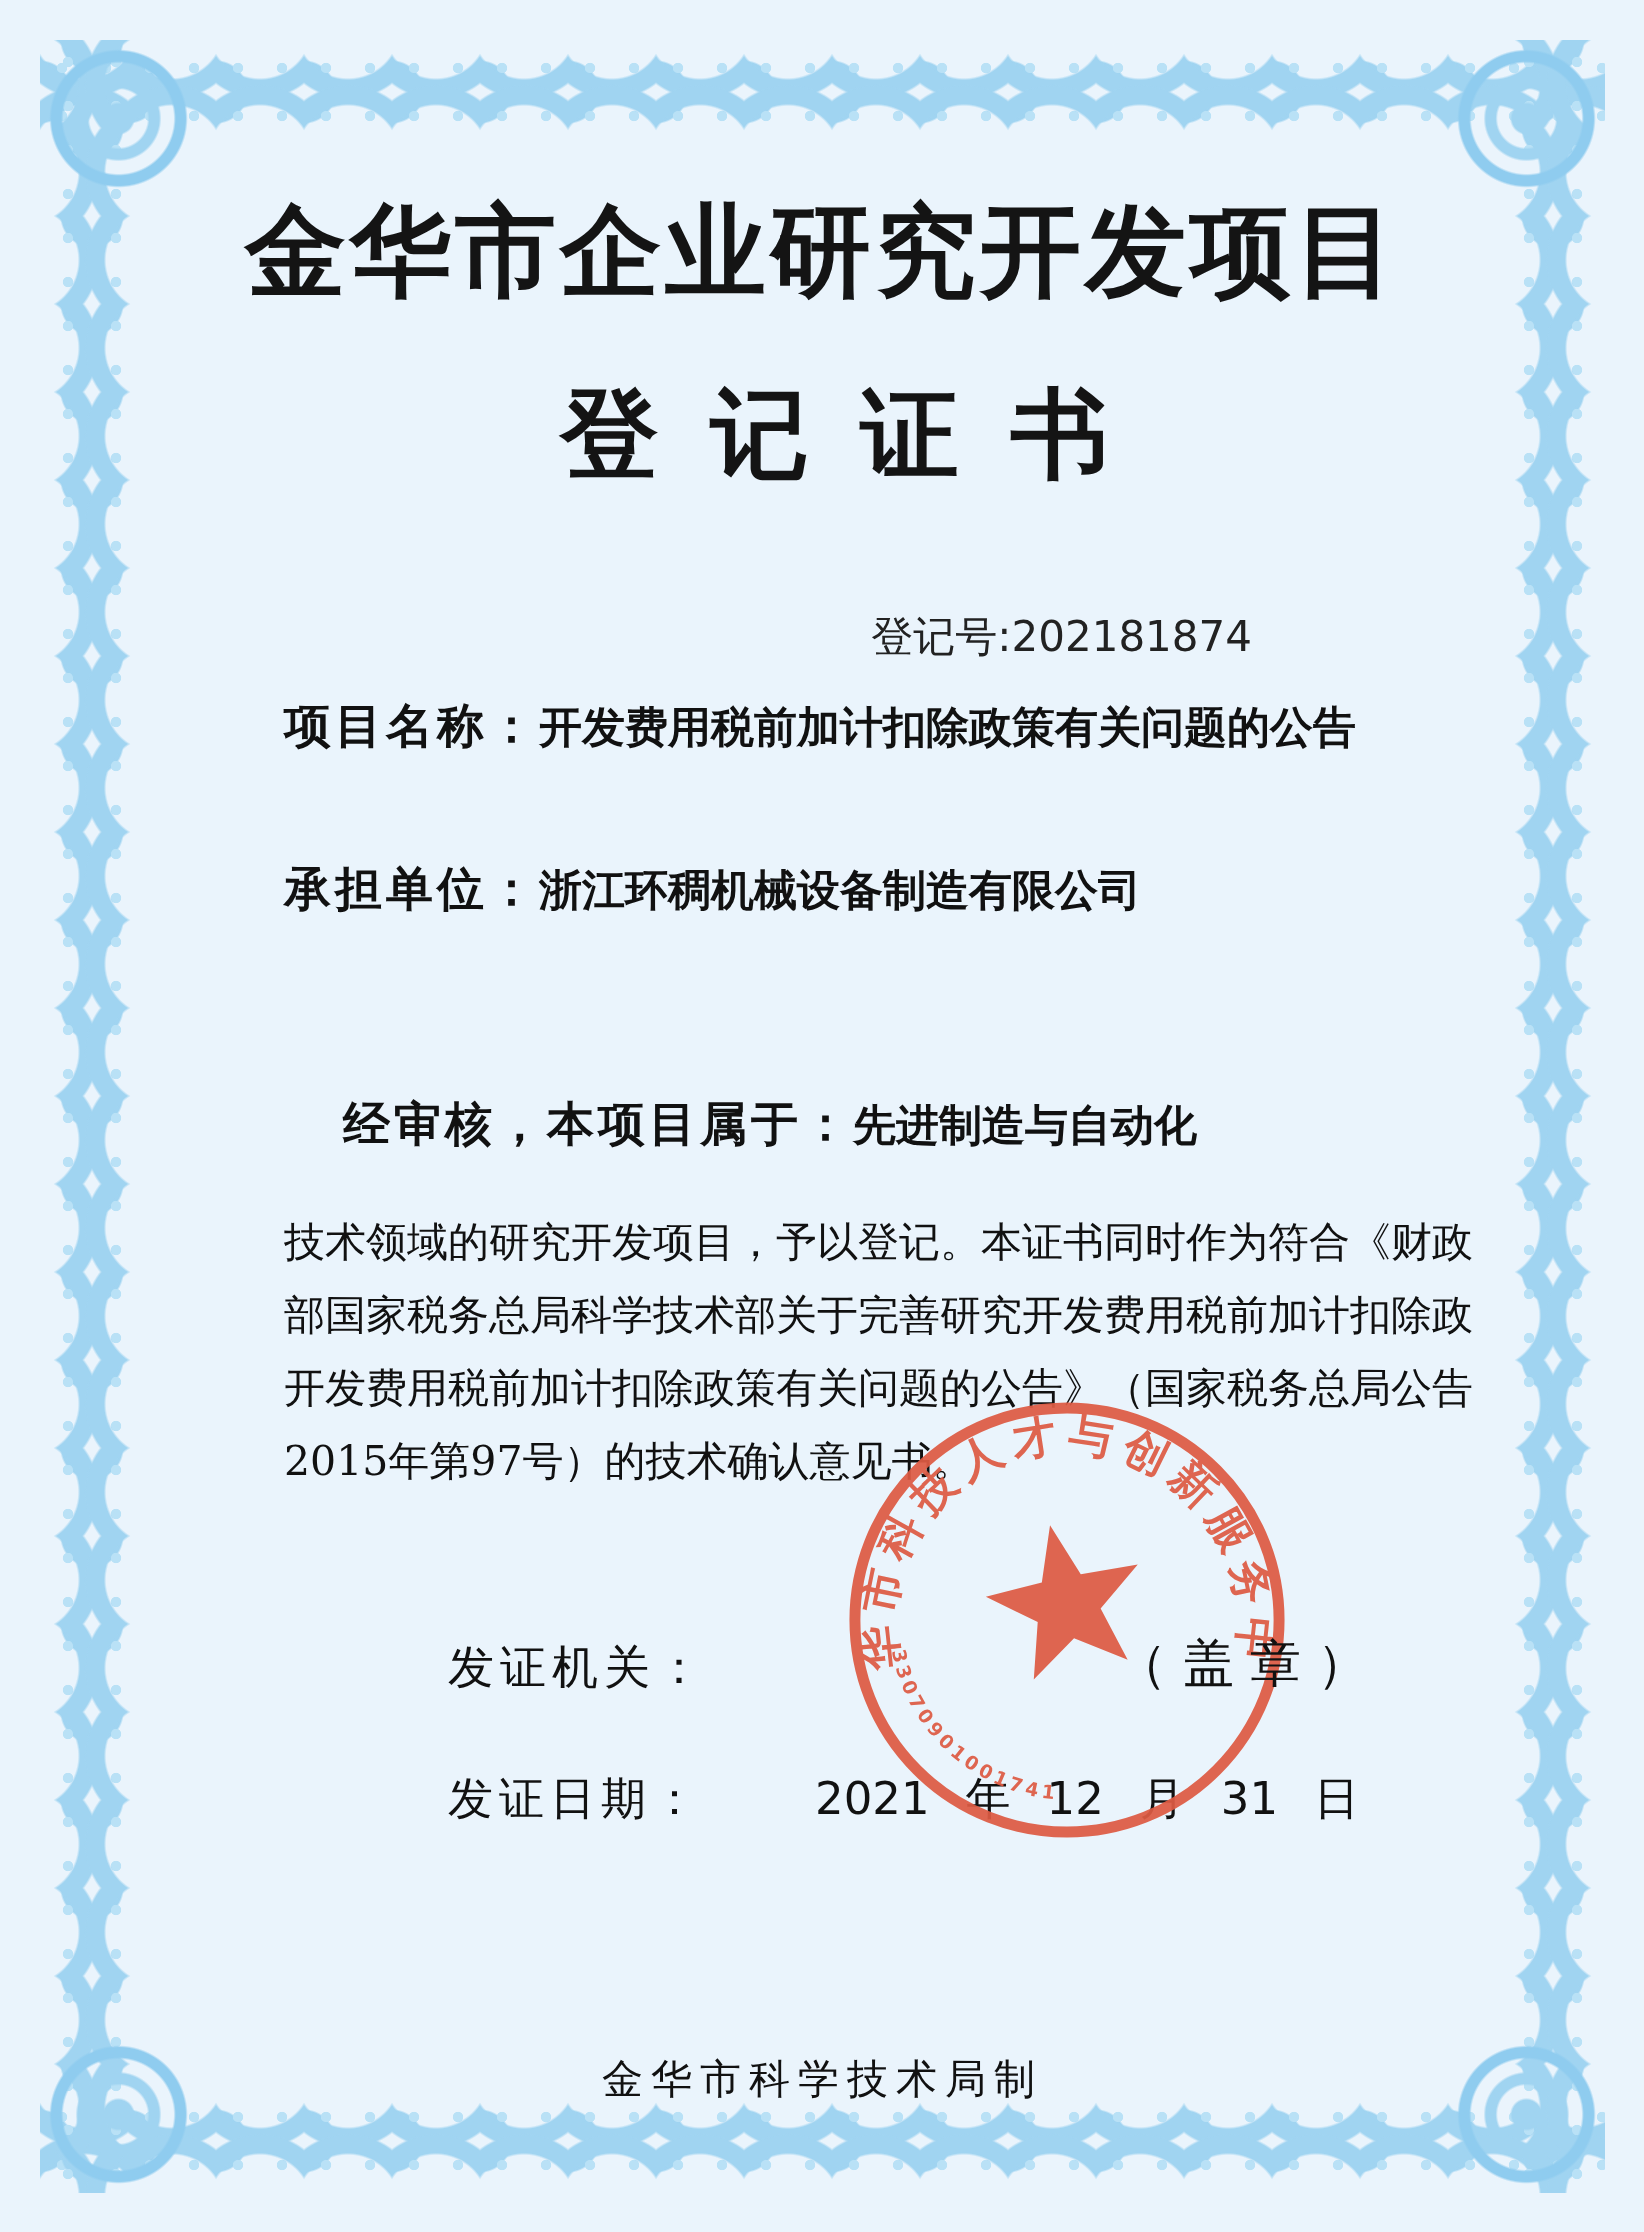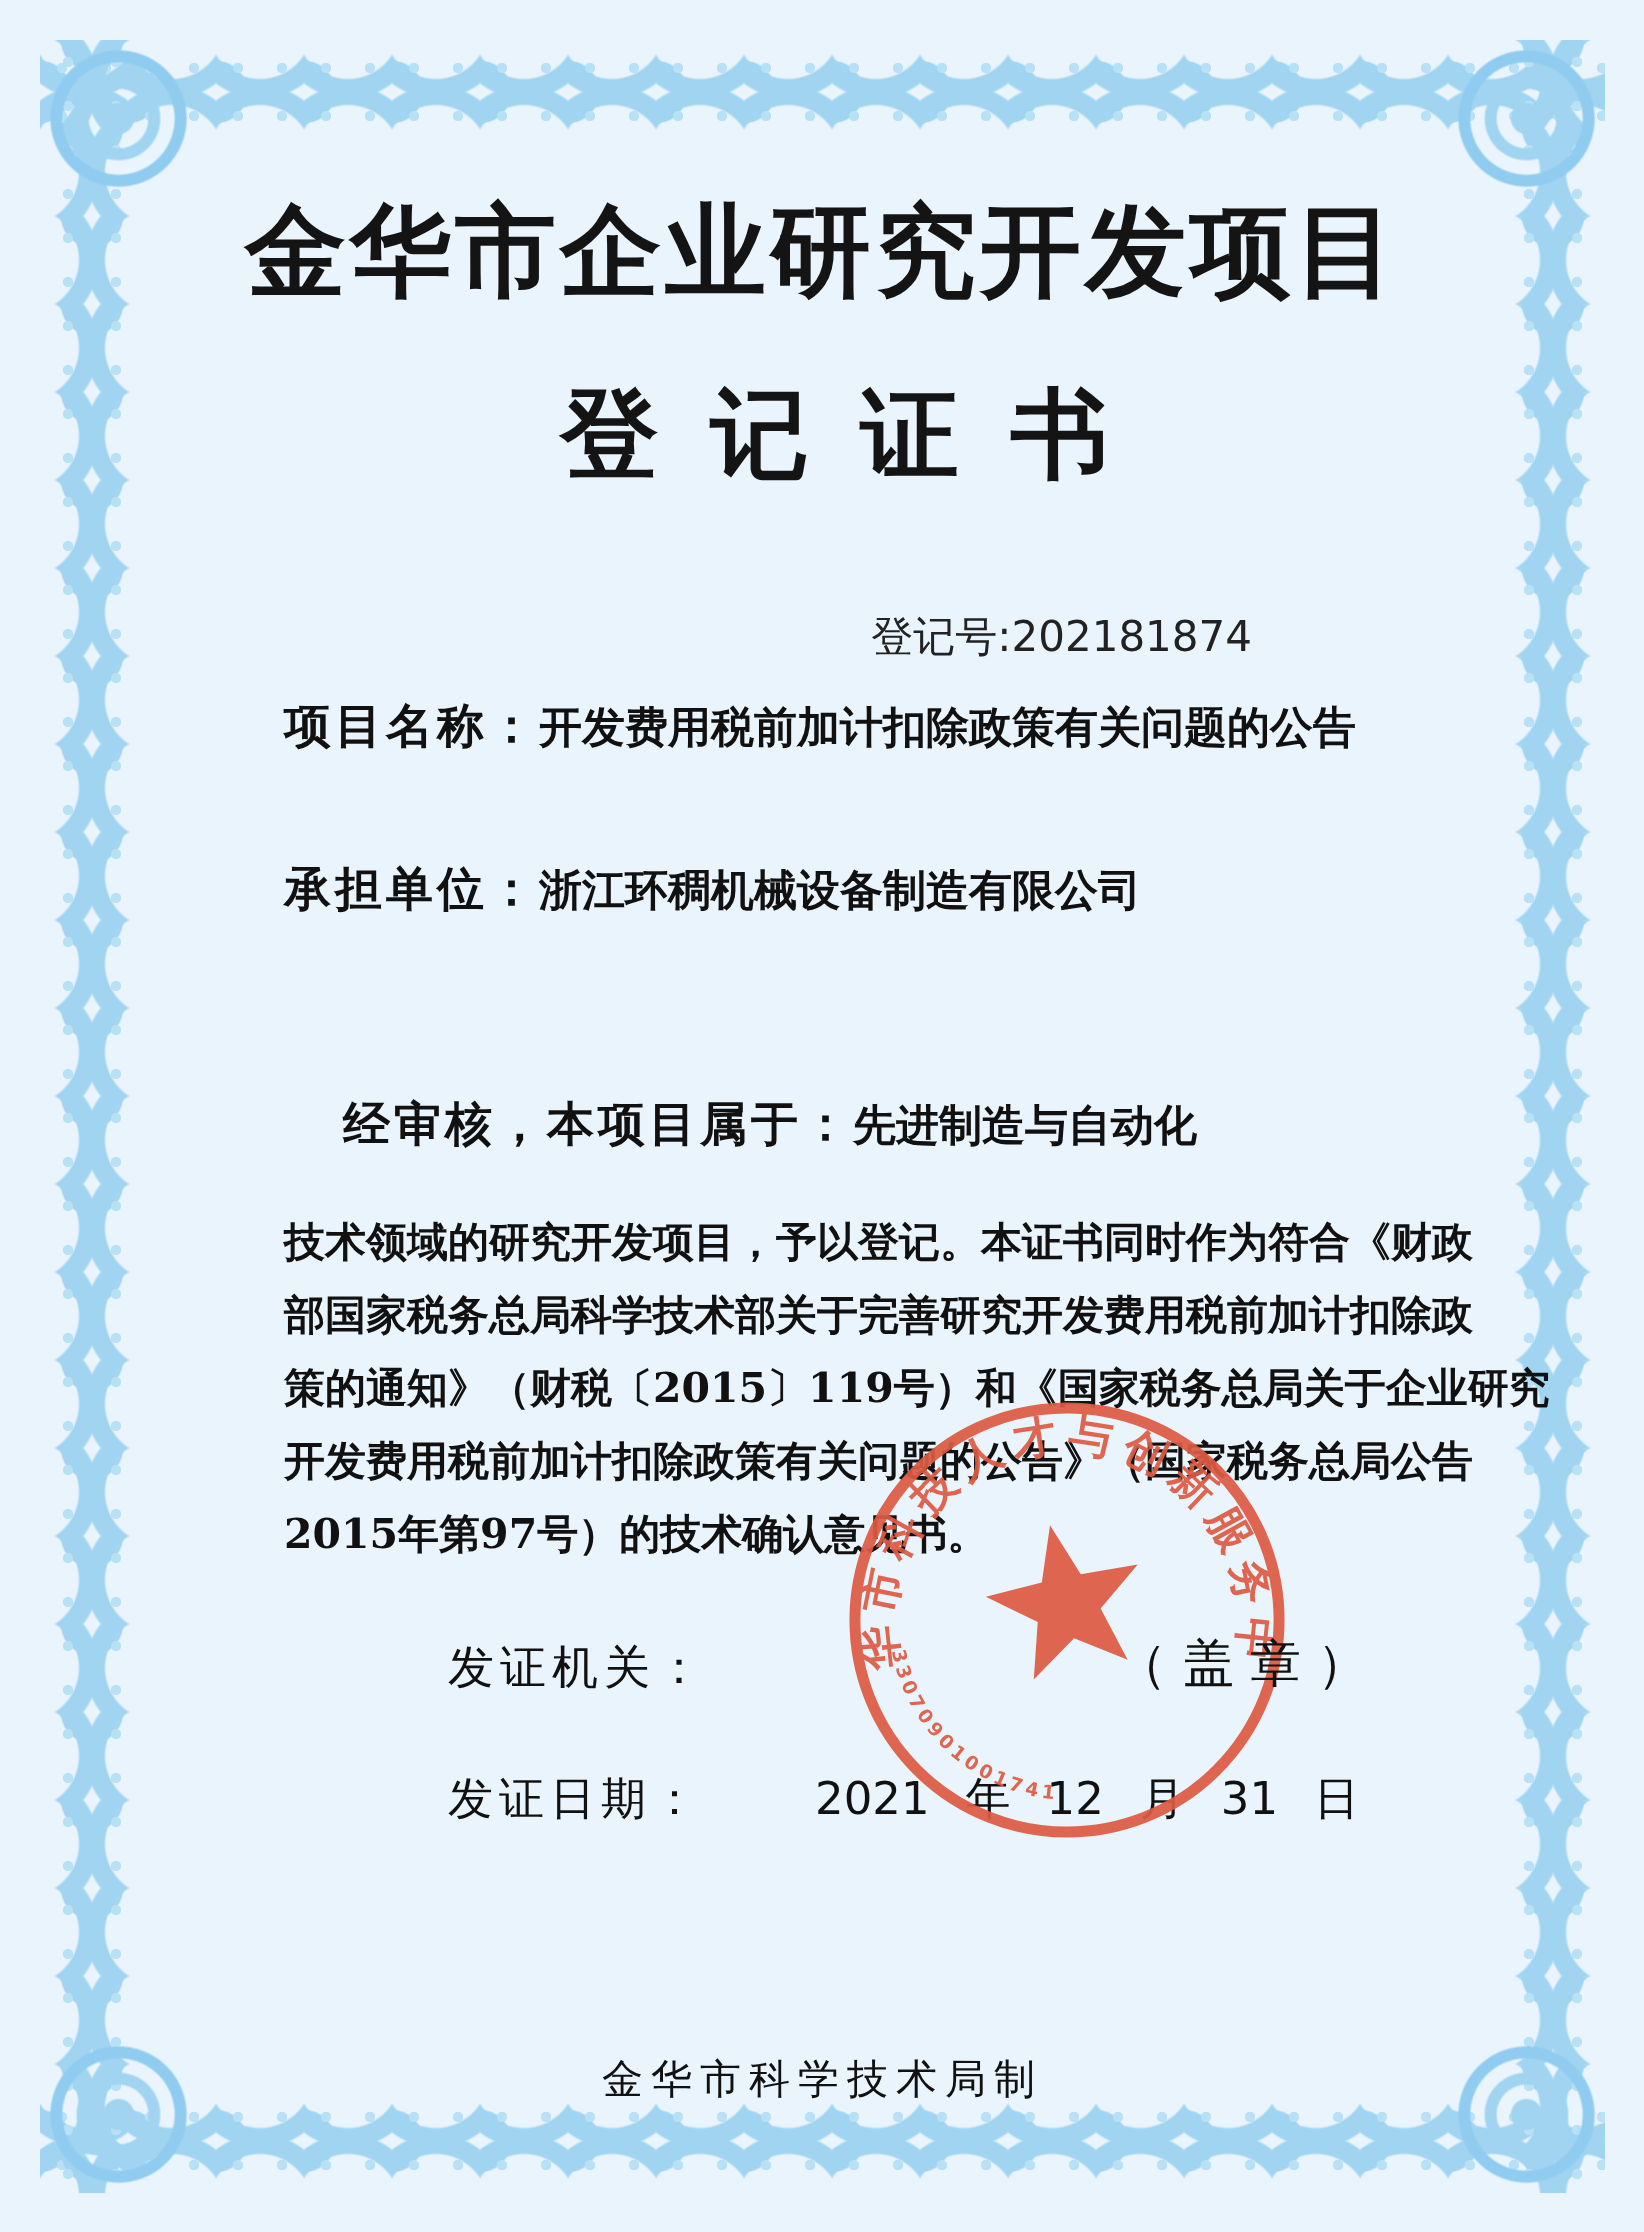--- a/index.html
+++ b/index.html
@@ -82,21 +82,21 @@
     font-family:"DejaVu Serif","Liberation Serif",serif;
     font-weight:700;font-size:47px;letter-spacing:4px;color:#111;
   }
   .f-value{
     font-family:"DejaVu Sans","Liberation Sans",sans-serif;
     font-weight:700;font-size:43px;color:#111;
   }
   .body-par{
     position:absolute;top:1206px;left:284px;width:1162px;
     font-family:"DejaVu Serif","Liberation Serif",serif;
-    font-size:41px;color:#111;font-weight:bold;
+    font-size:41px;color:#111;
   }
   .body-line{
     height:73px;line-height:73px;white-space:nowrap;
     text-align:justify;text-align-last:justify;
   }
   .body-line-last{text-align-last:left;}
   .issuer-row{
     position:absolute;top:1637px;left:448px;
     font-family:"DejaVu Sans","Liberation Sans",sans-serif;
     font-size:46px;letter-spacing:6px;color:#111;
@@ -155,21 +155,20 @@
       <span class="f-label">承担单位：</span><span class="f-value">浙江环稠机械设备制造有限公司</span>
     </div>
 
     <div class="field-row row-review">
       <span class="f-label">经审核，本项目属于：</span><span class="f-value">先进制造与自动化</span>
     </div>
 
     <div class="body-par">
       <div class="body-line">技术领域的研究开发项目，予以登记。本证书同时作为符合《财政</div>
       <div class="body-line">部国家税务总局科学技术部关于完善研究开发费用税前加计扣除政</div>
-      <div class="body-line">策的通知》（财税〔2015〕119号）和《国家税务总局关于企业研究</div>
       <div class="body-line">开发费用税前加计扣除政策有关问题的公告》（国家税务总局公告</div>
       <div class="body-line body-line-last">2015年第97号）的技术确认意见书。</div>
     </div>
 
     <div class="issuer-row">发证机关：</div>
 
     <div class="seal-note">（盖章）</div>
 
     <svg class="seal-svg" width="458" height="458" viewBox="0 0 460 460">
       <defs>

